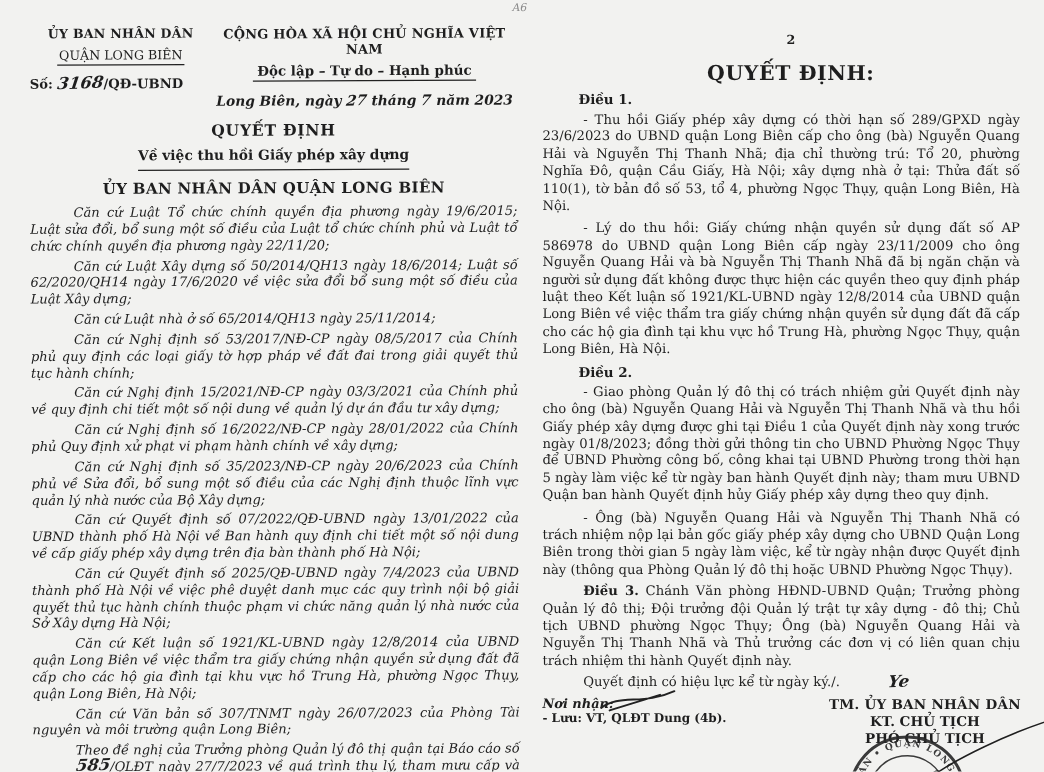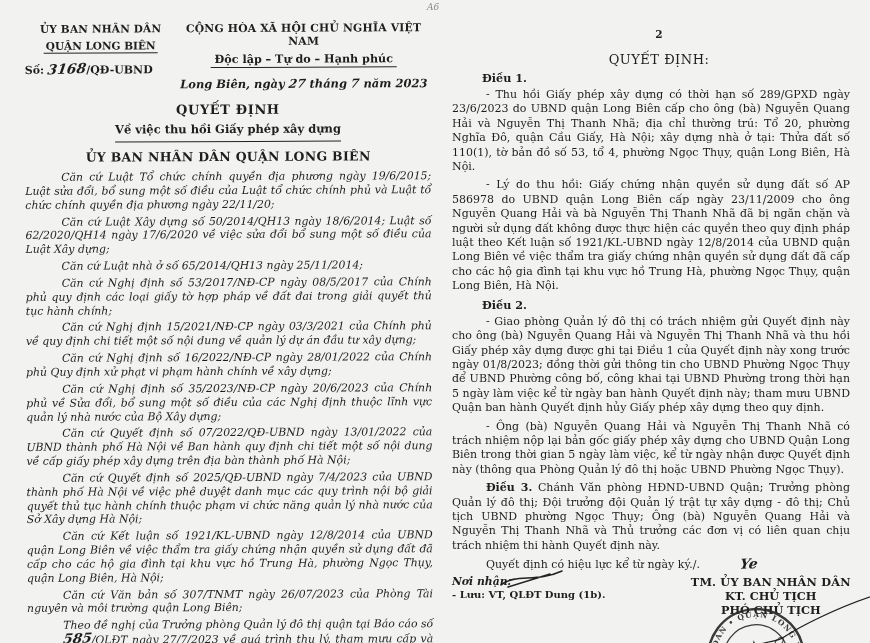--- a/index.html
+++ b/index.html
@@ -12,21 +12,21 @@
   }
   .page{position:absolute;}
   #page1{left:26px;top:22px;width:406px;transform:rotate(-0.25deg);}
   #page2{left:452px;top:28px;width:414px;}
 
   
   .hdr{display:flex;align-items:flex-start;}
   .hdr-left{width:152px;text-align:center;}
   .hdr-right{flex:1;text-align:center;}
   .org1{font-size:10.5px;font-weight:700;letter-spacing:.2px;}
-  .org2{font-size:10.5px;font-weight:700;display:inline-block;border-bottom:1.2px solid #222;padding:0 2px 1px;}
+  .org2{font-size:10.5px;font-weight:400;display:inline-block;border-bottom:1.2px solid #222;padding:0 2px 1px;}
   .docno{margin-top:9px;text-align:left;font-size:11px;font-weight:700;}
   .nat1{font-size:10.8px;font-weight:700;letter-spacing:.2px;}
   .nat2{font-size:11.2px;font-weight:700;display:inline-block;border-bottom:1.2px solid #222;padding:0 4px 1px;margin-top:1px;}
   .dateline{margin-top:9px;font-size:11.5px;font-weight:700;font-style:italic;}
 
   .hand{font-family:"DejaVu Serif",serif;font-style:italic;font-weight:700;display:inline-block;transform:skewX(-10deg) rotate(-2deg);font-size:1.25em;line-height:1;}
   .hand.small{font-size:1.05em;}
 
   .doc-title{margin-top:11px;text-align:center;font-size:13px;font-weight:700;letter-spacing:.6px;}
   .doc-sub{margin-top:5px;text-align:center;font-size:11.5px;font-weight:700;}
@@ -34,21 +34,21 @@
   .issuer{margin-top:13px;text-align:center;font-size:12.5px;font-weight:700;letter-spacing:.3px;}
 
   .recitals{margin-top:6px;}
   .recitals p, .proposal{
     margin:0 0 3px 0;text-indent:36px;text-align:justify;
     font-style:italic;font-size:10.9px;line-height:1.27;
   }
 
   
   .pagenum{text-align:center;font-size:10.5px;font-weight:700;}
-  .p2-title{margin-top:12px;text-align:center;font-size:13px;font-weight:400;letter-spacing:.5px;}
+  .p2-title{margin-top:12px;text-align:center;font-size:17px;font-weight:700;letter-spacing:.5px;}
   .article-label{font-size:11.2px;font-weight:700;margin:4px 0 3px;text-indent:30px;}
   .p2 p.bodypar{margin:0 16px 4px 0;text-indent:34px;text-align:justify;font-size:11px;line-height:1.31;}
   .lead-bold{font-weight:700;}
   .effective{margin:2px 0 4px 0;text-indent:34px;font-size:11px;}
 
   .footer{display:flex;margin-top:2px;min-height:150px;}
   .recips{width:54%;position:relative;}
   .recips .rlabel{font-size:10.8px;font-weight:700;font-style:italic;}
   .recips .ritem{font-size:10px;font-weight:700;line-height:1.45;}
   .sig{width:46%;text-align:center;position:relative;}
@@ -126,21 +126,21 @@
   <p class="bodypar"><span class="lead-bold">Điều 3.</span><span> Chánh Văn phòng HĐND-UBND Quận; Trưởng phòng Quản lý đô thị; Đội trưởng đội Quản lý trật tự xây dựng - đô thị; Chủ tịch UBND phường Ngọc Thụy; Ông (bà) Nguyễn Quang Hải và Nguyễn Thị Thanh Nhã và Thủ trưởng các đơn vị có liên quan chịu trách nhiệm thi hành Quyết định này.</span></p>
 
   <p class="effective"><span>Quyết định có hiệu lực kể từ ngày ký./.</span><span class="hand kyhand">Ye</span></p>
 
   <div class="footer">
     <div class="recips">
       <div class="rlabel">Nơi nhận:</div>
       <svg class="flourish" viewBox="0 0 70 20">
         <path d="M3,16 C18,4 38,14 64,2 M10,18 L52,5" stroke="#222" stroke-width="1.6" fill="none" stroke-linecap="round"></path>
       </svg>
-      <div class="ritem">- Lưu: VT, QLĐT Dung (1b).</div>
+      <div class="ritem">- Lưu: VT, QLĐT Dung (4b).</div>
     </div>
     <div class="sig">
       <div class="s1">TM. ỦY BAN NHÂN DÂN</div>
       <div class="s2">KT. CHỦ TỊCH</div>
       <div class="s3">PHÓ CHỦ TỊCH</div>
 
       <svg class="seal" viewBox="0 0 100 100">
         <circle cx="50" cy="50" r="46" fill="none" stroke="#2b2b2b" stroke-width="2.4"></circle>
         <circle cx="50" cy="50" r="31" fill="none" stroke="#2b2b2b" stroke-width="1.2"></circle>
         <defs>

